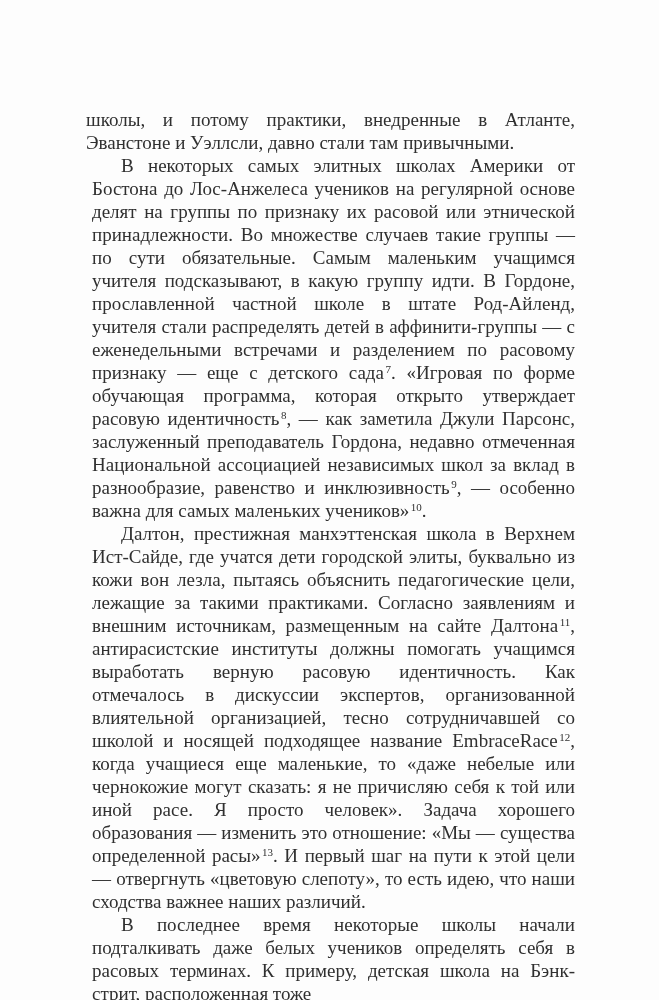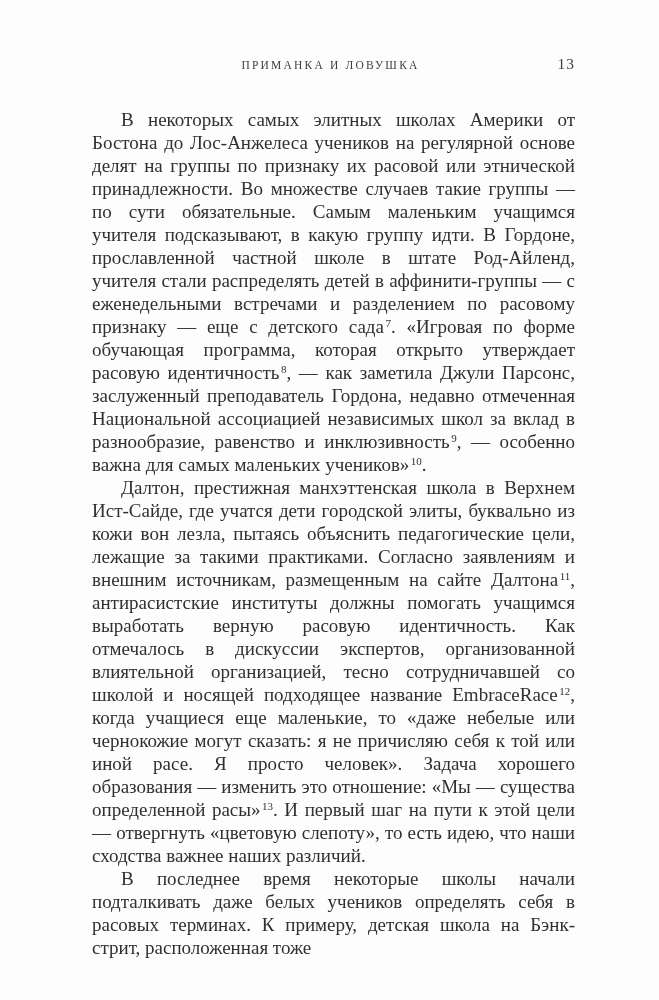--- a/index.html
+++ b/index.html
@@ -63,22 +63,19 @@
     top:-6px;
     vertical-align:baseline;
     margin-left:1.5px;
     letter-spacing:0;
   }
 </style>
 </head>
 <body>
 
 <div class="page">
-  <header class="running-head">
-    <span class="running-title">ПРИМАНКА И ЛОВУШКА</span>
-    <span class="page-number">13</span>
-  </header>
   <main class="text-block">
+      <p class="para">школы, и потому практики, внедренные в Атланте, Эванстоне и Уэллсли, давно стали там привычными.</p>
       <p class="para indent">В некоторых самых элитных школах Америки от Бостона до Лос-Анжелеса учеников на регулярной основе делят на груп­пы по признаку их расовой или этнической принадлежности. Во множестве случаев такие группы — по сути обязательные. Самым маленьким учащимся учителя подсказывают, в какую группу идти. В Гордоне, прославленной частной школе в штате Род-Айленд, учителя стали распределять детей в аффинити-группы — с еженедельными встречами и разделением по ра­совому признаку — еще с детского сада<sup class="fnref">7</sup>. «Игровая по форме обучающая программа, которая открыто утверждает расовую идентичность<sup class="fnref">8</sup>, — как заметила Джули Парсонс, заслуженный преподаватель Гордона, недавно отмеченная Национальной ассоциацией независимых школ за вклад в разнообразие, равен­ство и инклюзивность<sup class="fnref">9</sup>, — особенно важна для самых маленьких учеников»<sup class="fnref">10</sup>.</p>
       <p class="para indent">Далтон, престижная манхэттенская школа в Верхнем Ист-Сайде, где учатся дети городской элиты, буквально из кожи вон лезла, пытаясь объяснить педагогические цели, лежащие за та­кими практиками. Согласно заявлениям и внешним источни­кам, размещенным на сайте Далтона<sup class="fnref">11</sup>, антирасистские инсти­туты должны помогать учащимся выработать верную расовую идентичность. Как отмечалось в дискуссии экспертов, органи­зованной влиятельной организацией, тесно сотрудничавшей со школой и носящей подходящее название EmbraceRace<sup class="fnref">12</sup>, когда учащиеся еще маленькие, то «даже небелые или чернокожие могут сказать: я не причисляю себя к той или иной расе. Я про­сто человек». Задача хорошего образования — изменить это отношение: «Мы — существа определенной расы»<sup class="fnref">13</sup>. И первый шаг на пути к этой цели — отвергнуть «цветовую слепоту», то есть идею, что наши сходства важнее наших различий.</p>
       <p class="para indent">В последнее время некоторые школы начали подталкивать даже белых учеников определять себя в расовых терминах. К примеру, детская школа на Бэнк-стрит, расположенная тоже</p>
     </main>
 </div>
 
 </body></html>

